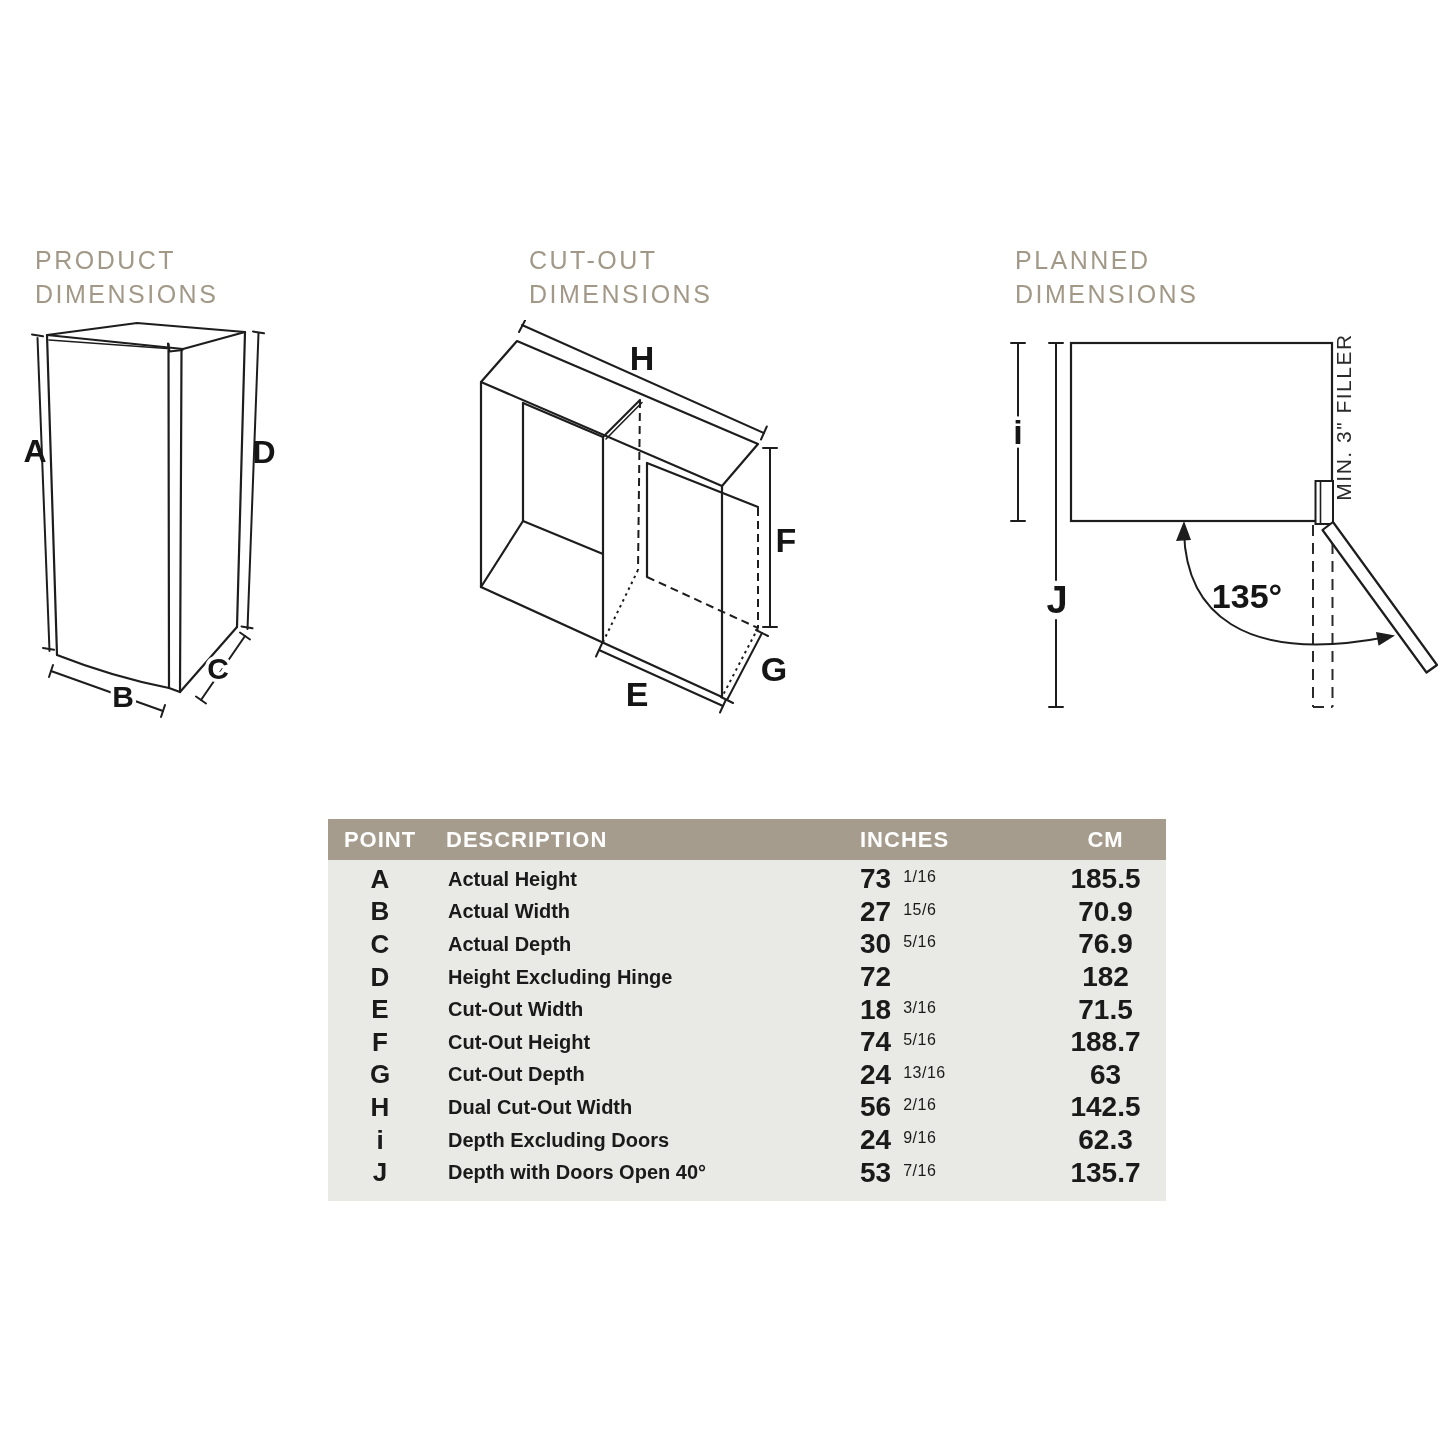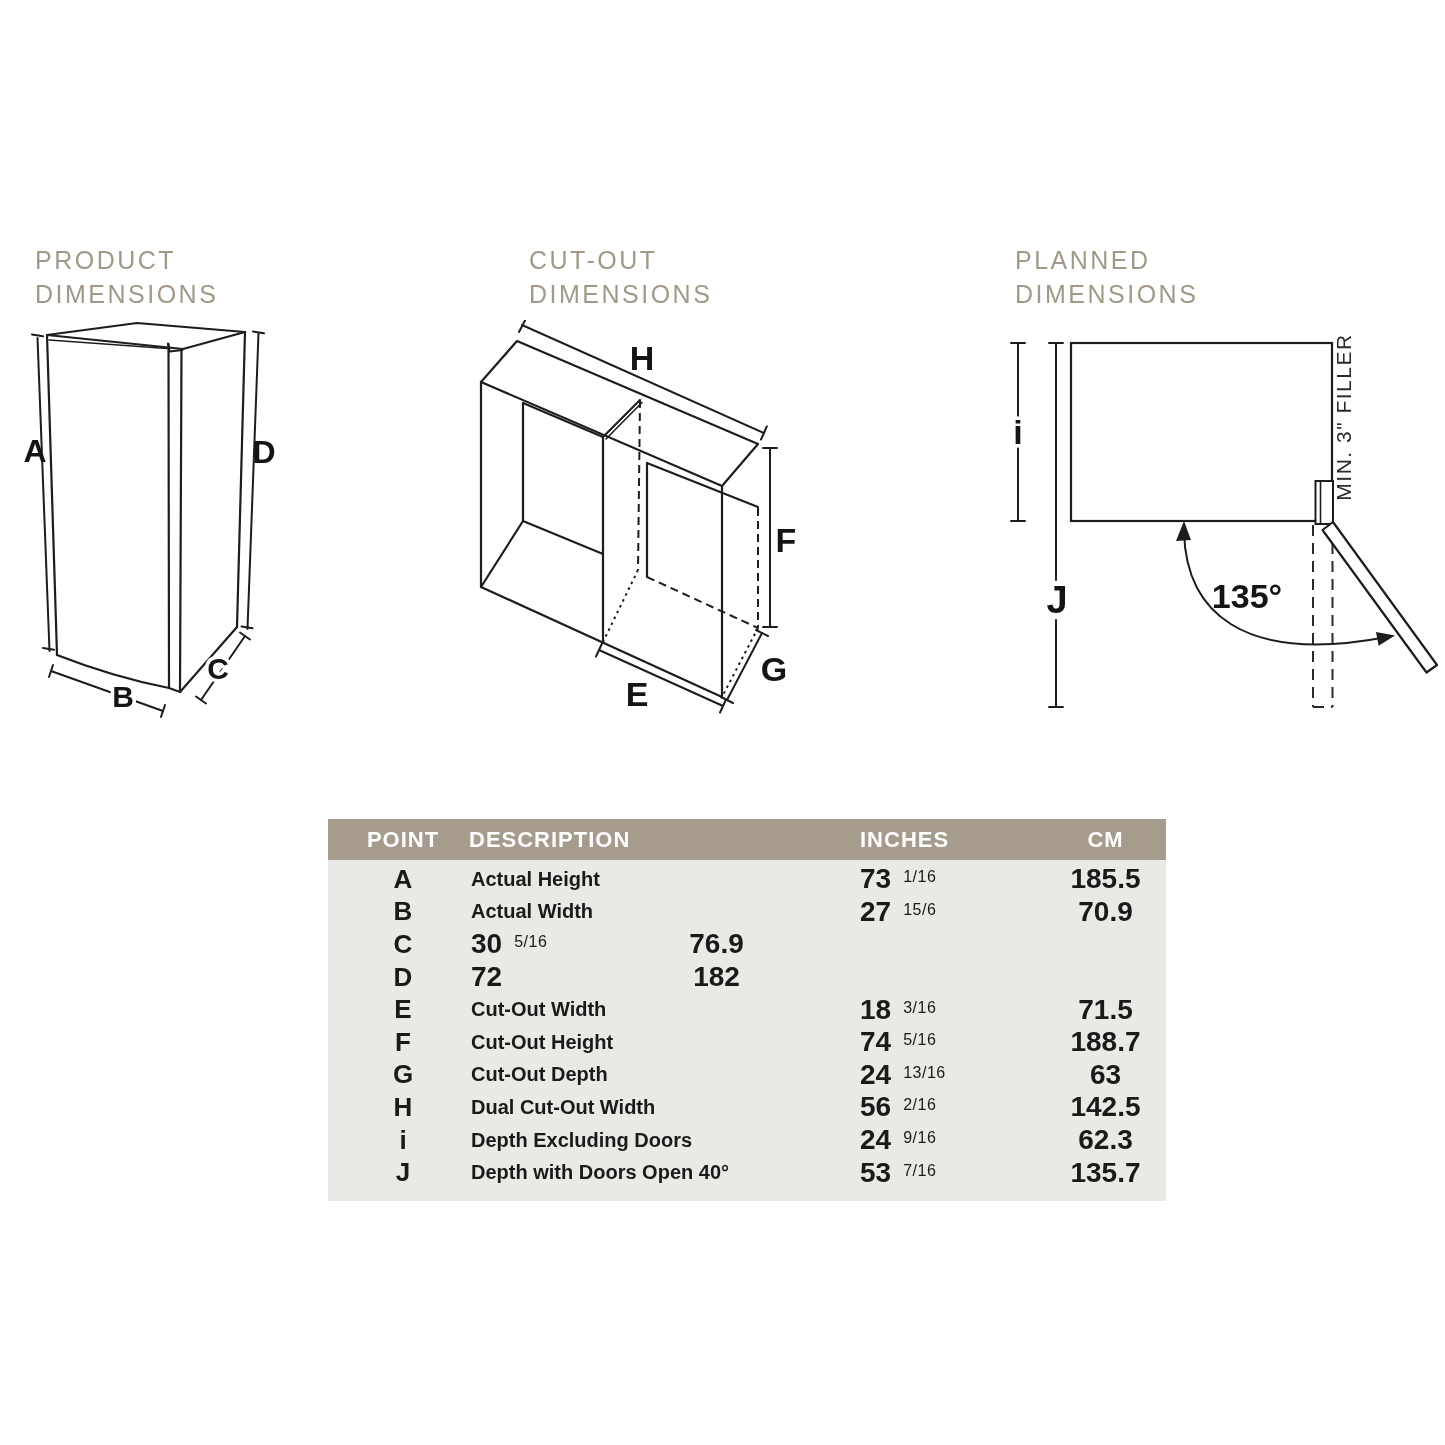--- a/index.html
+++ b/index.html
@@ -23,21 +23,21 @@
   .spec-header{
     height:41px;background:#a69c8d;display:flex;align-items:center;
     color:#ffffff;font-weight:700;font-size:22px;letter-spacing:1px;
   }
   .spec-body{
     background:#e9e9e5;padding:3px 0 12px 0;
   }
   .spec-row{
     height:32.6px;display:flex;align-items:center;color:#1a1a1a;
   }
-  .col-point{width:104px;text-align:center;flex:0 0 auto;margin-left:23px;}
+  .col-point{width:104px;text-align:center;flex:0 0 auto;}
   .col-desc{flex:1 1 auto;padding-left:16px;}
   .spec-header .col-desc{padding-left:14px;}
   .col-inches{width:185px;flex:0 0 auto;}
   .col-cm{width:121px;flex:0 0 auto;text-align:center;}
   .spec-row .col-point{font-size:26px;font-weight:700;}
   .spec-row .col-desc{font-size:20px;font-weight:600;}
   .num{font-size:28px;font-weight:700;margin-left:16px;}
   .frac{font-size:16px;font-weight:400;position:relative;top:-6px;margin-left:12px;letter-spacing:0.5px;text-align:right;}
 </style>
 </head>
@@ -193,25 +193,27 @@
           <div class="col-cm num">185.5</div>
         </div>
         <div class="spec-row">
           <div class="col-point">B</div>
           <div class="col-desc">Actual Width</div>
           <div class="col-inches"><span class="num">27</span><span class="frac">15/6</span></div>
           <div class="col-cm num">70.9</div>
         </div>
         <div class="spec-row">
           <div class="col-point">C</div>
+          <div class="col-desc">Actual Depth</div>
           <div class="col-inches"><span class="num">30</span><span class="frac">5/16</span></div>
           <div class="col-cm num">76.9</div>
         </div>
         <div class="spec-row">
           <div class="col-point">D</div>
+          <div class="col-desc">Height Excluding Hinge</div>
           <div class="col-inches"><span class="num">72</span></div>
           <div class="col-cm num">182</div>
         </div>
         <div class="spec-row">
           <div class="col-point">E</div>
           <div class="col-desc">Cut-Out Width</div>
           <div class="col-inches"><span class="num">18</span><span class="frac">3/16</span></div>
           <div class="col-cm num">71.5</div>
         </div>
         <div class="spec-row">

